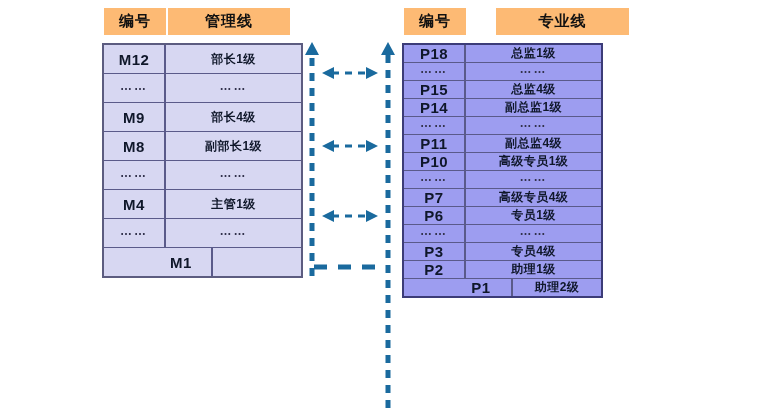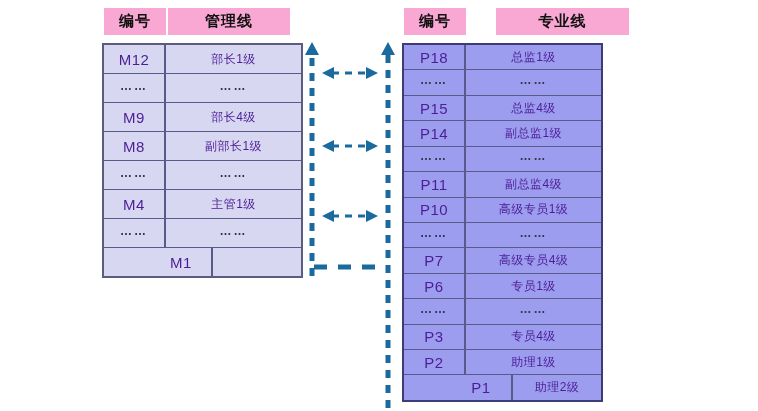--- a/index.html
+++ b/index.html
@@ -18,21 +18,21 @@
   #canvas {
     position: absolute;
     left: 0; top: 0;
     width: 758px;
     height: 411px;
   }
 
   
   .hdr {
     position: absolute;
-    background: #f9a8d4;
+    background: #fdba74;
     color: #111111;
     font-weight: bold;
     font-size: 15px;
     letter-spacing: 1px;
     display: flex;
     align-items: center;
     justify-content: center;
     height: 27px;
     box-sizing: border-box;
   }
@@ -58,41 +58,41 @@
     width: 201px;
     height: 235px;
     background: #d7d7f2;
     border-color: #5c5c80;
   }
 
   #tbl-prof {
     left: 402px;
     top: 43px;
     width: 201px;
-    height: 359px;
+    height: 255px;
     background: #9d9df0;
     border-color: #3c3c78;
   }
 
   .row {
     display: flex;
     flex: 1 1 0;
     min-height: 0;
     box-sizing: border-box;
     border-bottom: 1px solid #5a5a8a;
   }
   .row:last-child { border-bottom: none; padding-left: 47px; }
 
   .cell {
     display: flex;
     align-items: center;
     justify-content: center;
     box-sizing: border-box;
-    color: #4c1d95;
-    font-weight: normal;
+    color: #0f172a;
+    font-weight: bold;
     white-space: nowrap;
     overflow: hidden;
   }
   .cell-code {
     width: 62px;
     flex: 0 0 62px;
     border-right: 2px solid #5a5a8a;
     font-size: 15px;
     letter-spacing: 0.5px;
   }

